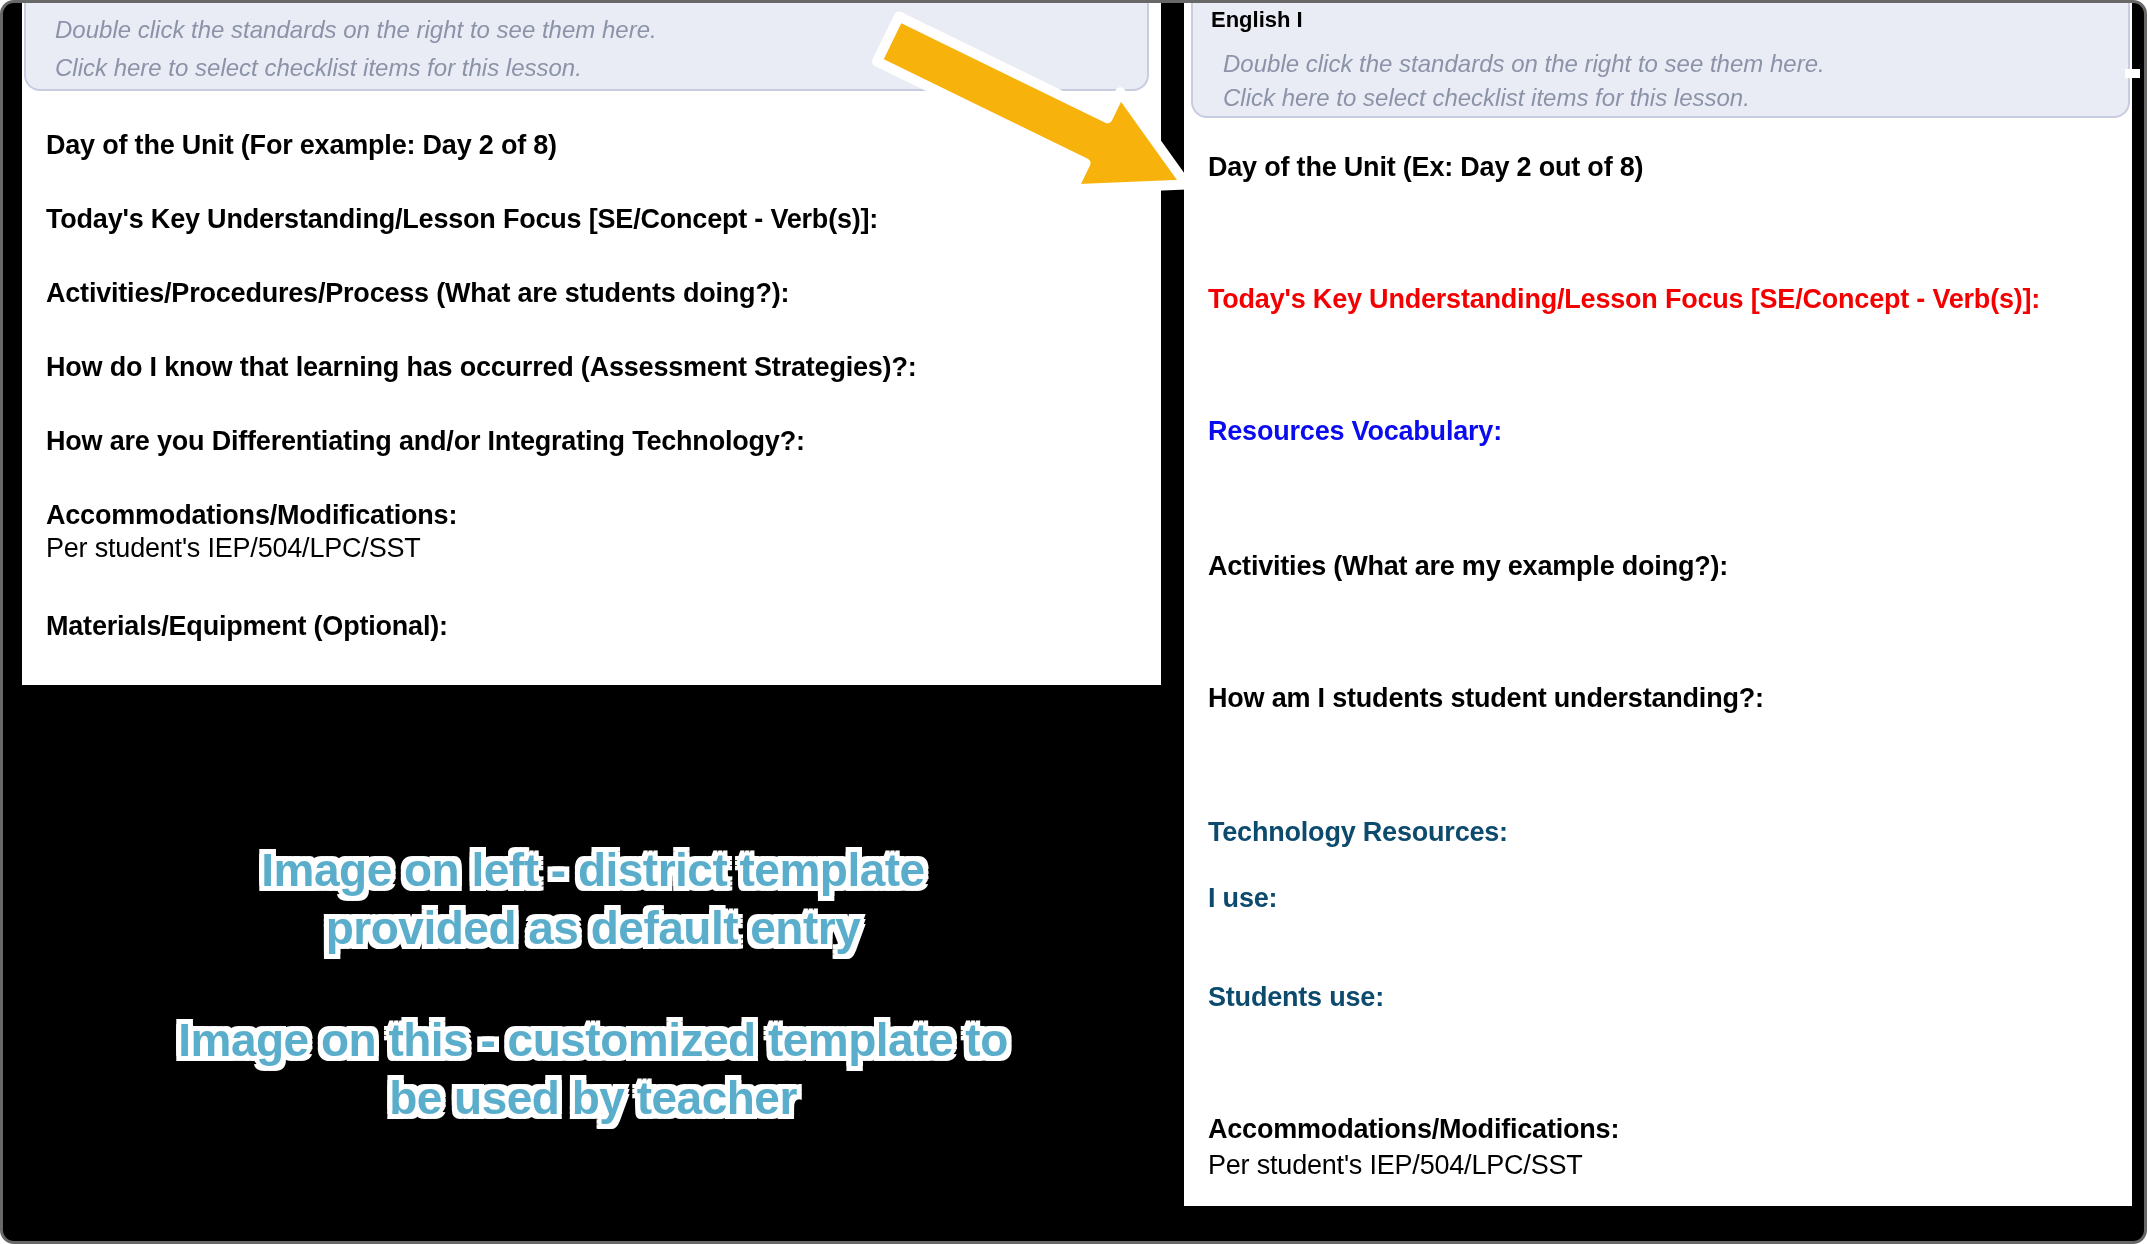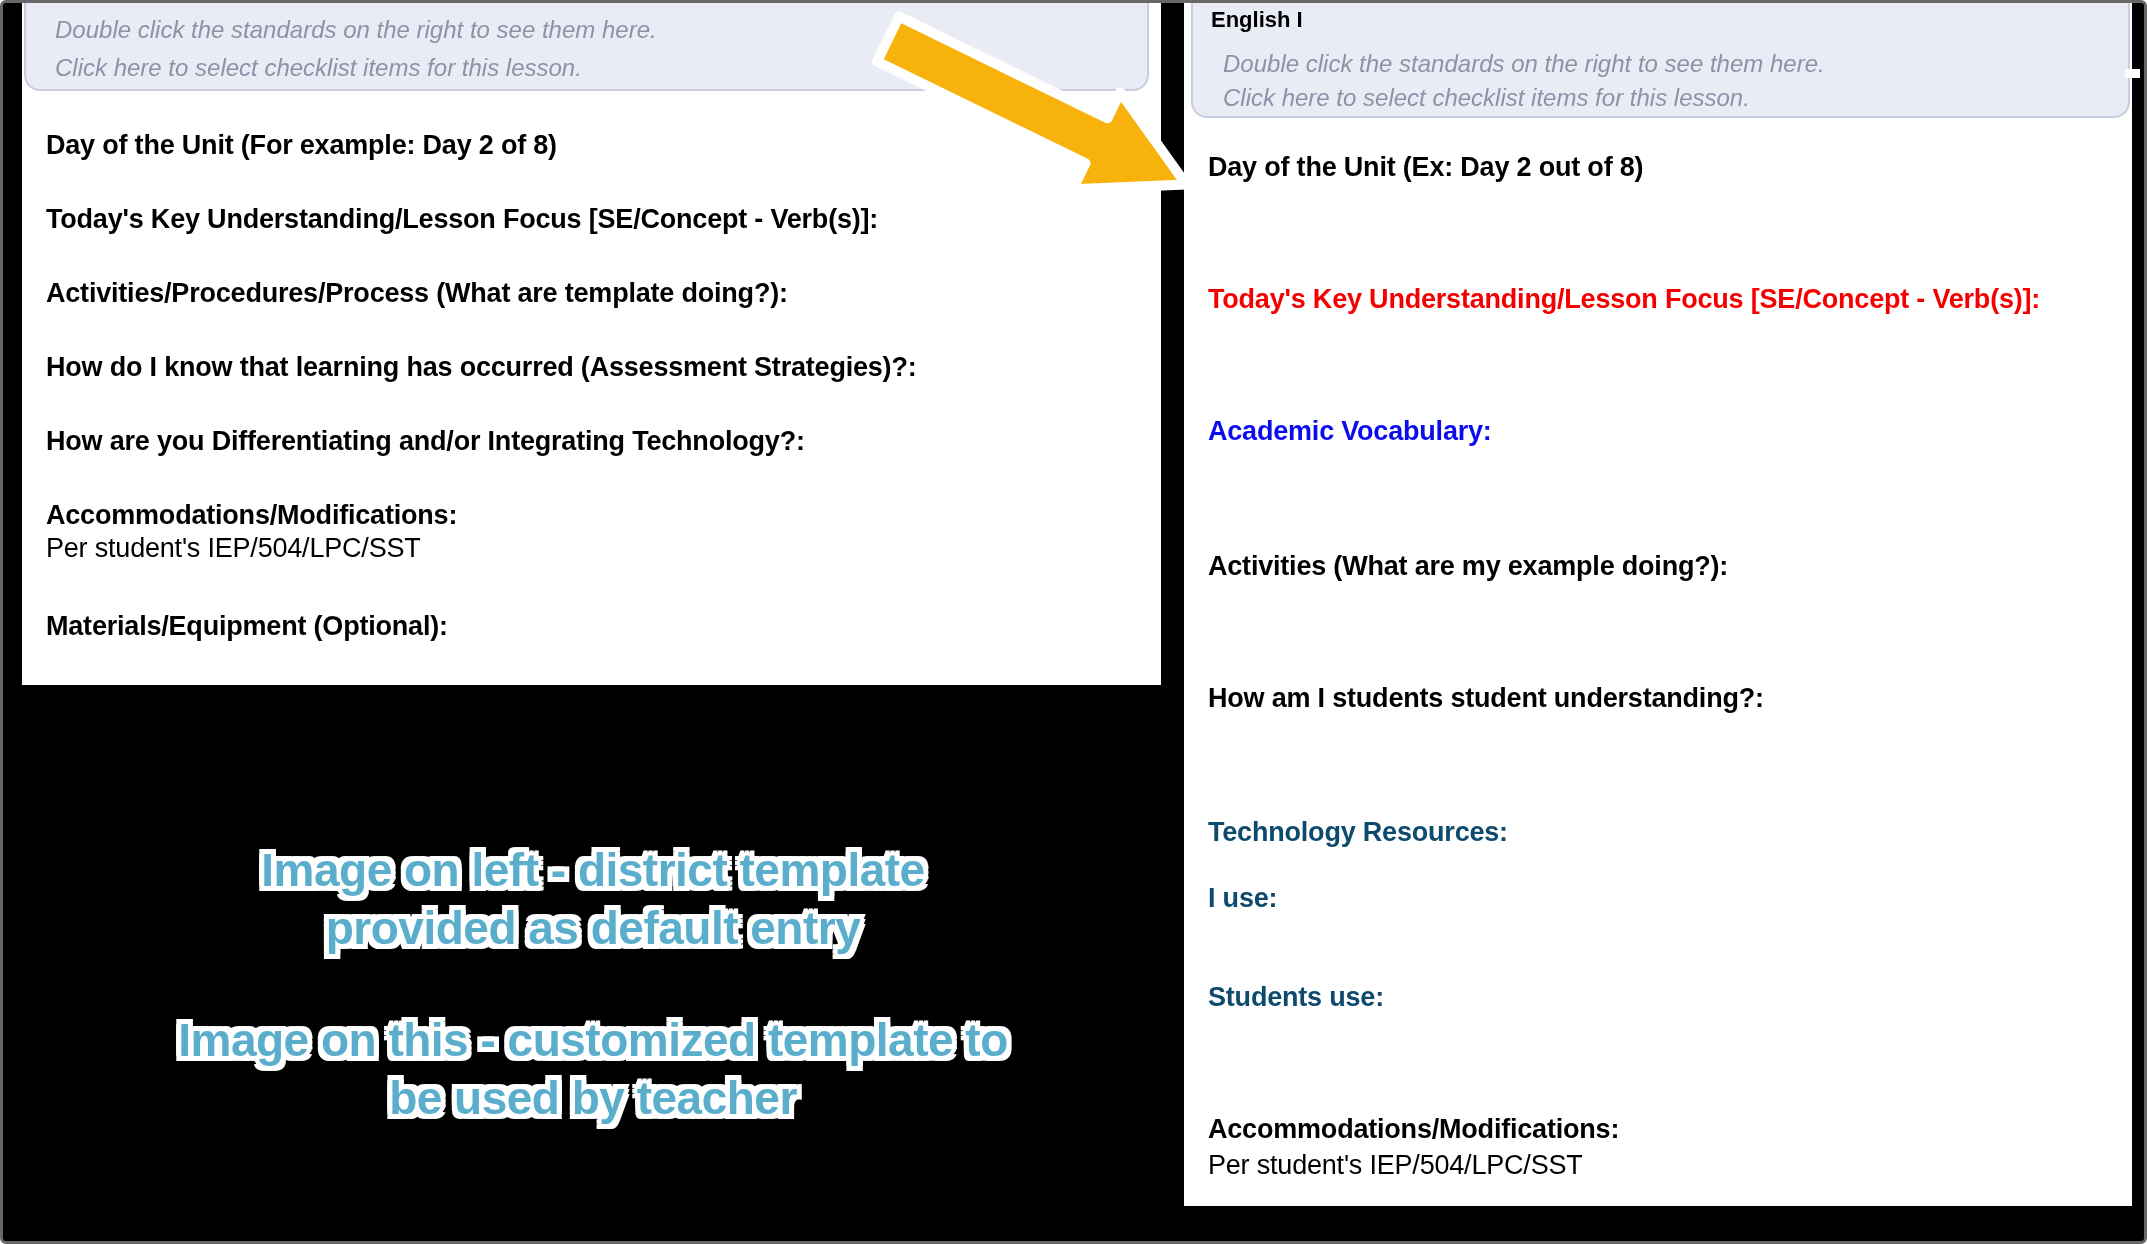--- a/index.html
+++ b/index.html
@@ -1,17 +1,17 @@
 <!DOCTYPE html>
 <html><head>
 <meta charset="utf-8">
 <style>
   html,body{margin:0;padding:0;background:#ffffff;}
   .page{position:relative;width:2147px;height:1244px;background:#ffffff;font-family:"Liberation Sans",sans-serif;}
-  .frame{position:absolute;inset:0;background:#000000;border:3px solid #686868;border-radius:6px;overflow:hidden;box-sizing:border-box;}
+  .frame{position:absolute;inset:0;background:#000000;border:3px solid #686868;border-radius:14px;overflow:hidden;box-sizing:border-box;}
 
   
   .panel{position:absolute;background:#ffffff;top:0;}
   .panel.left{left:19px;width:1139px;height:682px;}
   .panel.right{left:1181px;width:948px;height:1203px;}
 
   
   .hintbox{position:absolute;background:#E9ECF5;border:2px solid #C7CCE0;border-radius:16px;box-sizing:border-box;}
   .panel.left .hintbox{left:2px;top:-22px;right:12px;height:110px;}
   .panel.right .hintbox{left:7px;top:-20px;right:2px;height:135px;}
@@ -48,37 +48,37 @@
 <div class="page">
   <div class="frame">
 
     <section class="panel left">
       <div class="hintbox">
         <p class="hint l1">Double click the standards on the right to see them here.</p>
         <p class="hint l2">Click here to select checklist items for this lesson.</p>
       </div>
       <p class="h" style="top:124px">Day of the Unit (For example: Day 2 of 8)</p>
       <p class="h" style="top:198px">Today's Key Understanding/Lesson Focus [SE/Concept - Verb(s)]:</p>
-      <p class="h" style="top:272px">Activities/Procedures/Process (What are template doing?):</p>
+      <p class="h" style="top:272px">Activities/Procedures/Process (What are students doing?):</p>
       <p class="h" style="top:346px">How do I know that learning has occurred (Assessment Strategies)?:</p>
       <p class="h" style="top:420px">How are you Differentiating and/or Integrating Technology?:</p>
       <p class="h" style="top:494px">Accommodations/Modifications:</p>
       <p class="h regular" style="top:527px">Per student's IEP/504/LPC/SST</p>
       <p class="h" style="top:605px">Materials/Equipment (Optional):</p>
     </section>
 
     <section class="panel right">
       <div class="hintbox">
         <p class="course">English I</p>
         <p class="hint l1">Double click the standards on the right to see them here.</p>
         <p class="hint l2">Click here to select checklist items for this lesson.</p>
       </div>
       <p class="h" style="top:146px">Day of the Unit (Ex: Day 2 out of 8)</p>
       <p class="h c-red" style="top:278px">Today's Key Understanding/Lesson Focus [SE/Concept - Verb(s)]:</p>
-      <p class="h c-blue" style="top:410px">Academic Vocabulary:</p>
+      <p class="h c-blue" style="top:410px">Resources Vocabulary:</p>
       <p class="h" style="top:545px">Activities (What are my example doing?):</p>
       <p class="h" style="top:677px">How am I students student understanding?:</p>
       <p class="h c-green" style="top:811px">Technology Resources:</p>
       <p class="h c-green" style="top:877px">I use:</p>
       <p class="h c-green" style="top:976px">Students use:</p>
       <p class="h" style="top:1108px">Accommodations/Modifications:</p>
       <p class="h regular" style="top:1144px">Per student's IEP/504/LPC/SST</p>
     </section>
 
     <svg class="arrow" viewBox="0 0 380 230" xmlns="http://www.w3.org/2000/svg">

